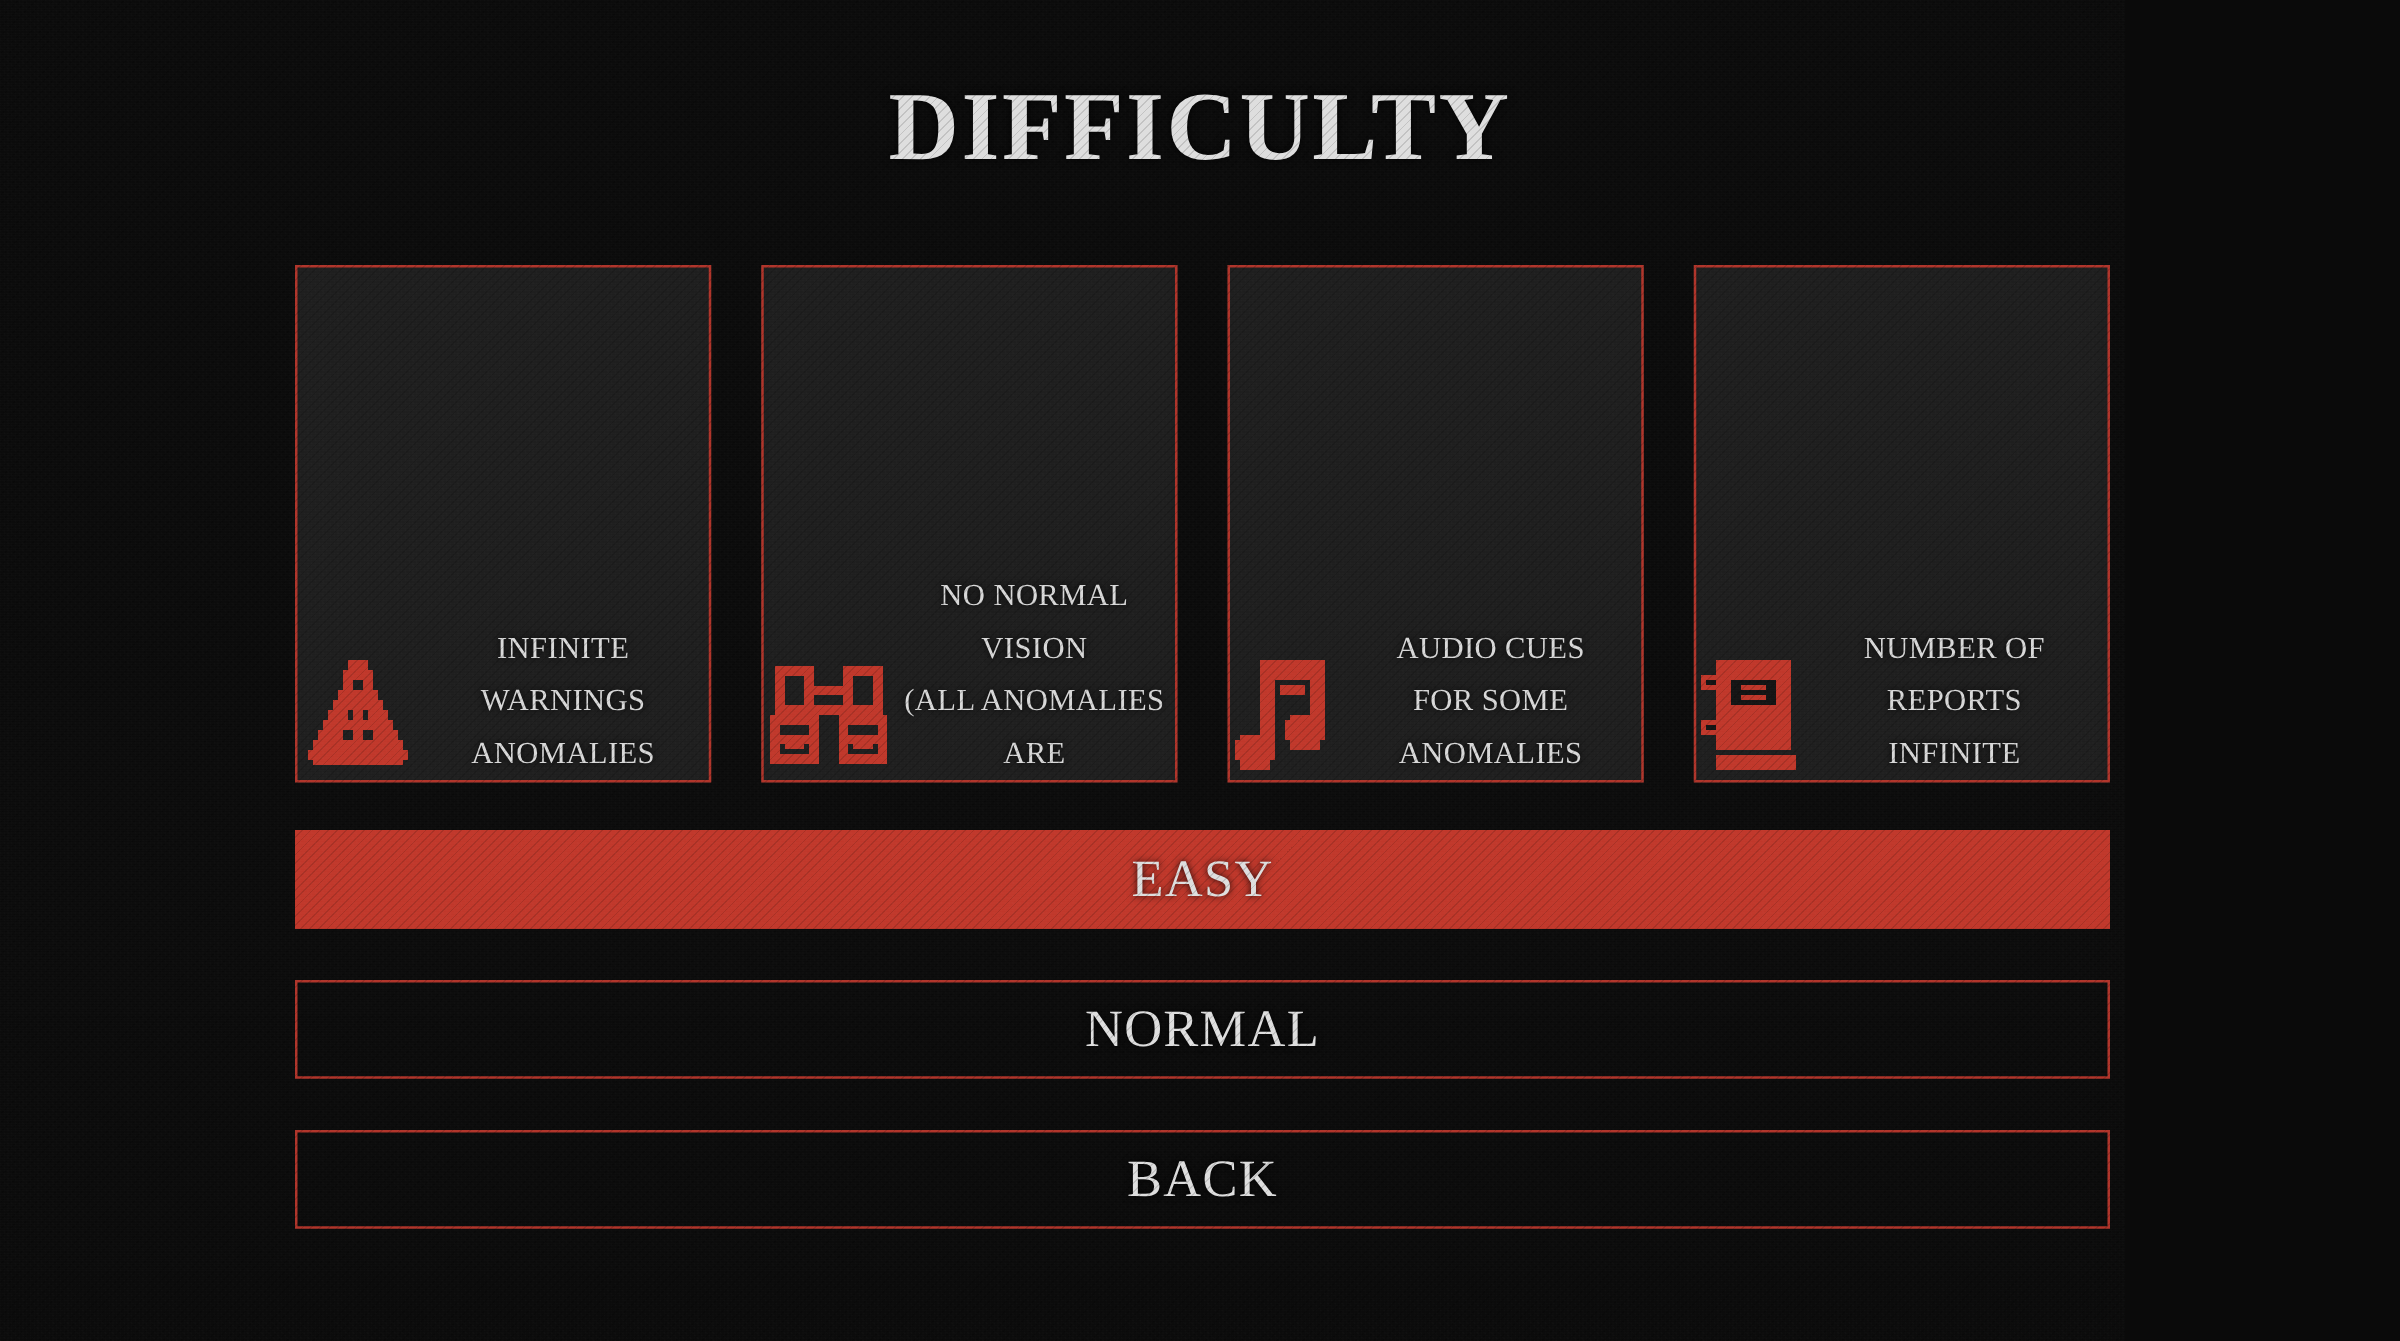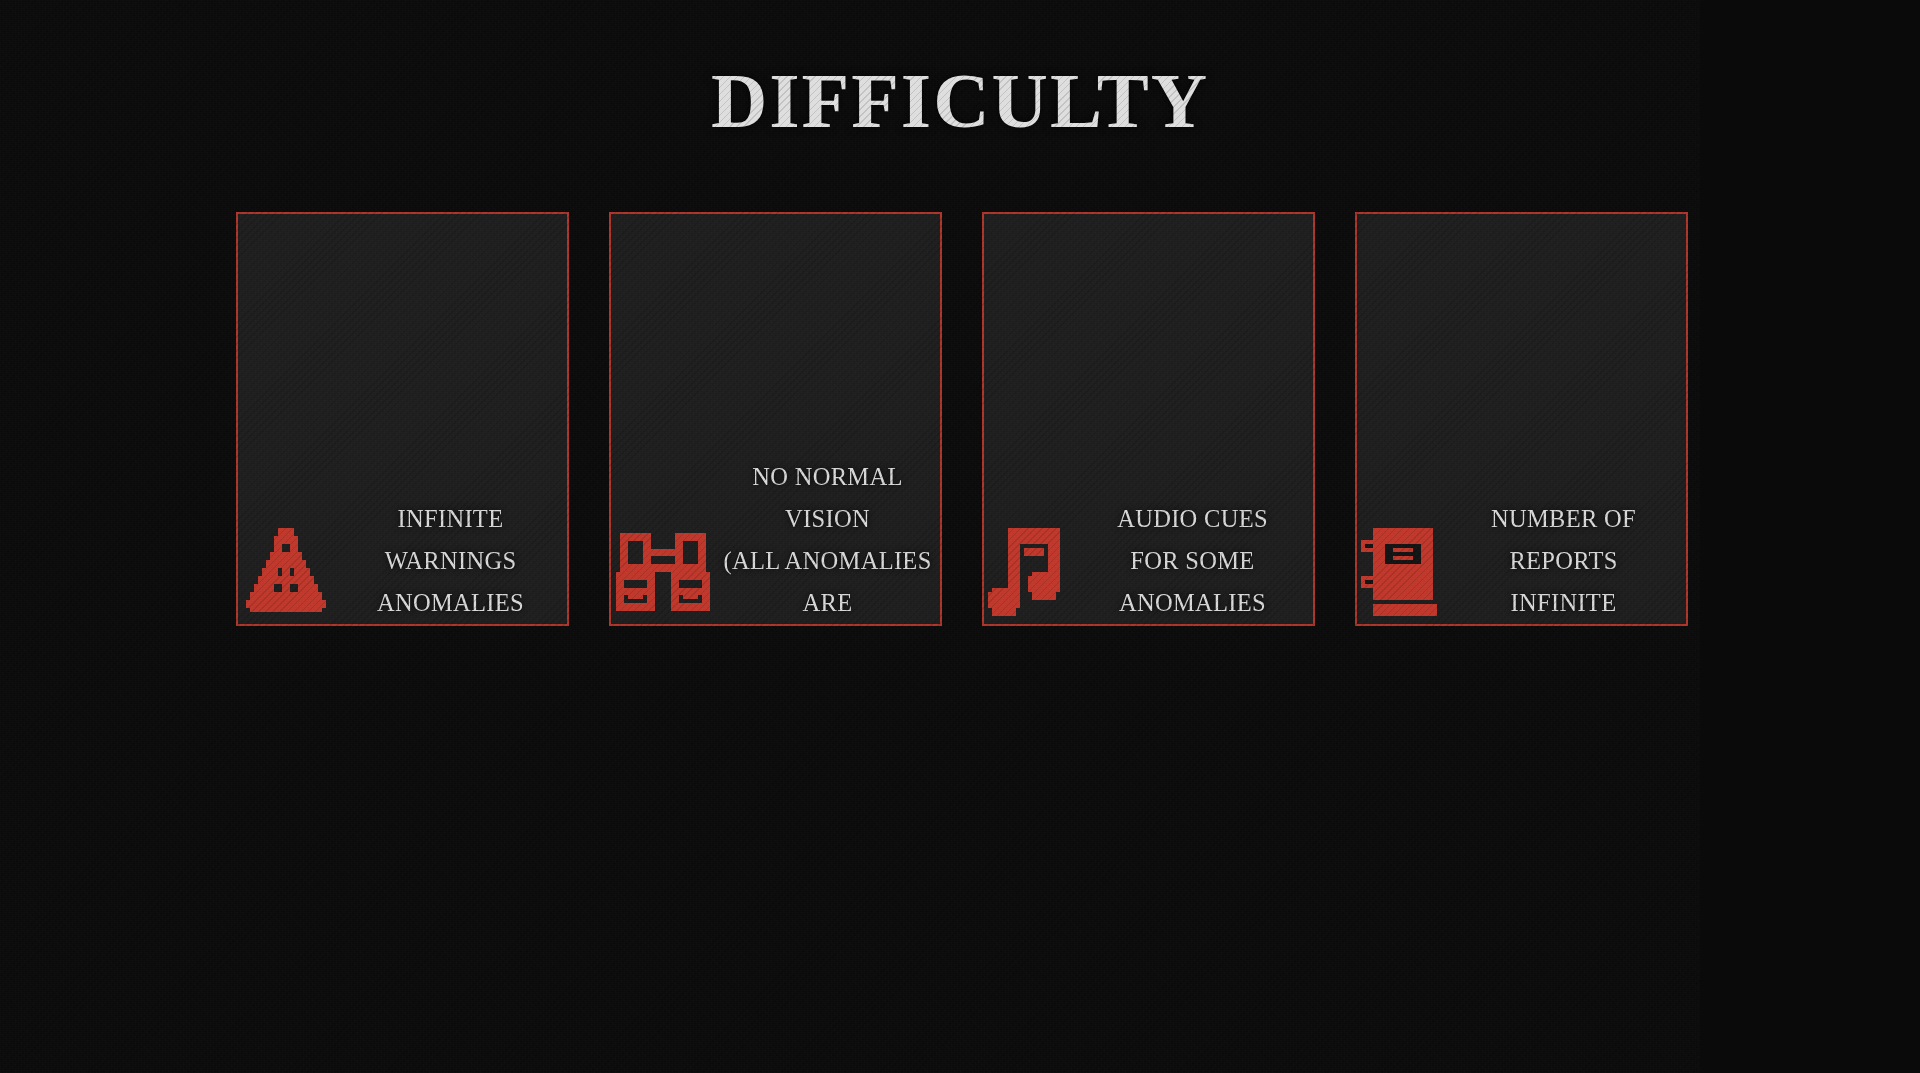--- a/index.html
+++ b/index.html
@@ -243,15 +243,26 @@
       </div>
       <div class="card-text">
         <div>NUMBER OF REPORTS</div>
         <div>INFINITE</div>
         <div></div>
       </div>
     </div>
 
   </div>
 
+  <div id="menu">
+    <div class="menu-btn selected">
+      <span>EASY</span>
+    </div>
+    <div class="menu-btn outline">
+      <span>NORMAL</span>
+    </div>
+    <div class="menu-btn outline">
+      <span>BACK</span>
+    </div>
+  </div>
 
   <div id="grain"></div>
 </div>
 
 </body></html>

